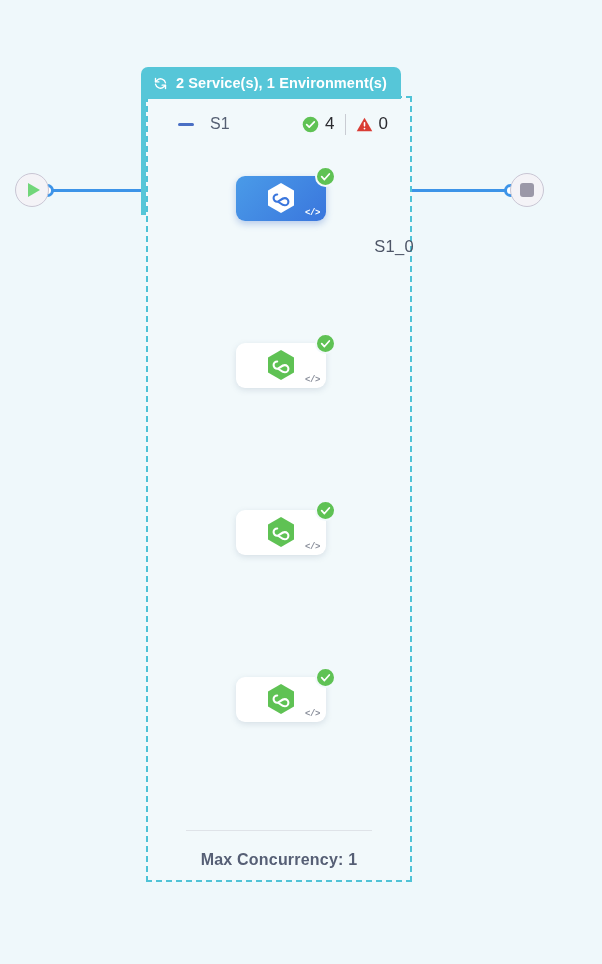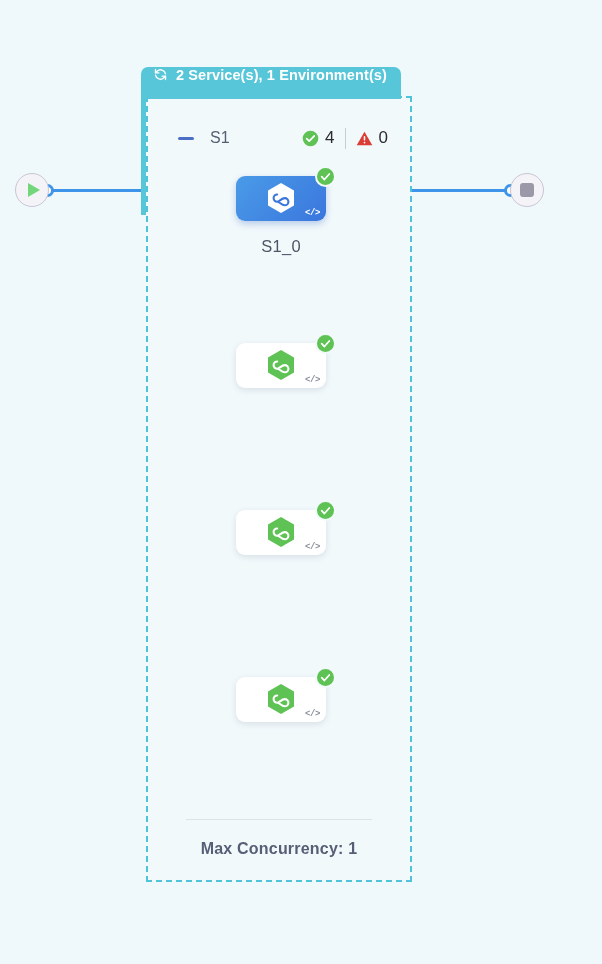--- a/index.html
+++ b/index.html
@@ -70,20 +70,21 @@
 
   
   #group-tab {
     position: absolute;
     left: 141px;
     top: 67px;
     height: 32px;
     background: #56c6d8;
     border-radius: 7px 7px 0 0;
     display: flex;
+    align-items: center;
     gap: 8px;
     padding: 0 14px 0 12px;
     z-index: 4;
   }
   #group-tab .tab-label {
     color: #ffffff;
     font-size: 14.5px;
     font-weight: 700;
     white-space: nowrap;
     letter-spacing: .1px;
@@ -110,21 +111,21 @@
     height: 786px;
     border: 2px dashed #4fc3d7;
     background: #f2f9fb;
     z-index: 3;
   }
 
   
   #group-header {
     position: absolute;
     left: 0; right: 0;
-    top: 26px;
+    top: 12px;
     height: 28px;
     display: flex;
     align-items: center;
     padding: 0 22px 0 30px;
     text-align: center;
   }
   #collapse-toggle {
     width: 16px;
     height: 3px;
     background: #4a6fc4;
@@ -198,31 +199,31 @@
     font-size: 9px;
     font-weight: 700;
     letter-spacing: -.4px;
     font-family: "Liberation Mono", monospace;
   }
   .node-card.selected .code-badge { color: #ffffff; }
   .node-card.plain   .code-badge { color: #8a8f9b; }
 
   .node-label {
     margin-top: 16px;
-    text-align: center;
+    text-align: right;
     font-size: 16.5px;
     color: #4d5566;
     letter-spacing: .3px;
   }
 
   
   #group-footer {
     position: absolute;
     left: 0; right: 0;
-    bottom: 22px;
+    bottom: 11px;
   }
   #footer-divider {
     width: 186px;
     height: 1px;
     background: #dfe3e8;
     margin: 0 auto 20px auto;
   }
   #max-concurrency {
     text-align: center;
     font-size: 16px;

